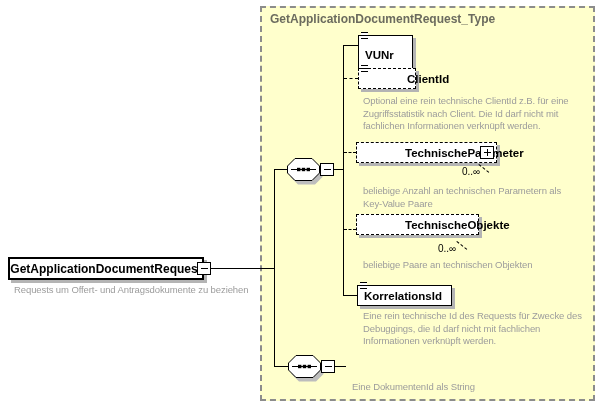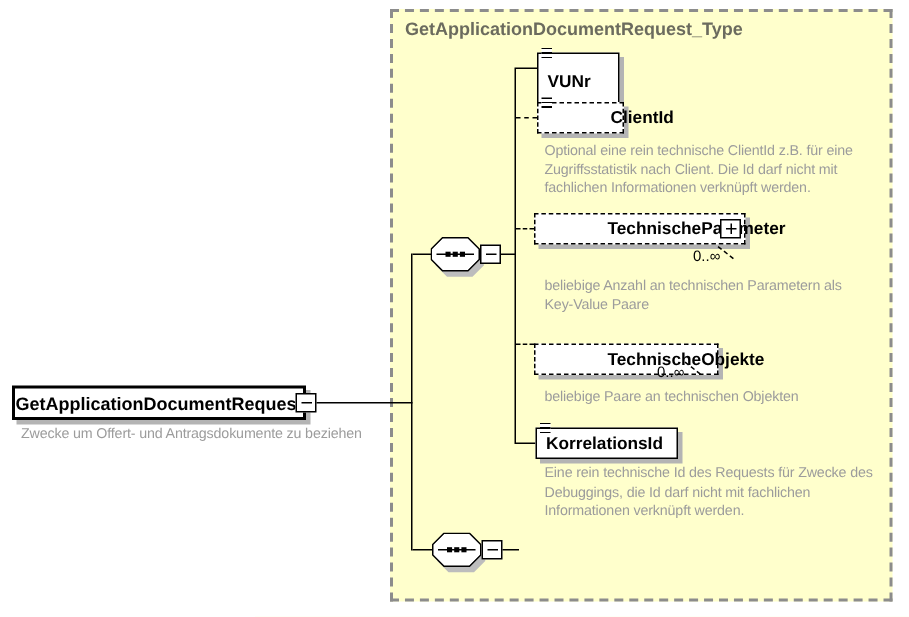--- a/index.html
+++ b/index.html
@@ -55,21 +55,21 @@
   <div class="type-container">
     <div class="type-title">GetApplicationDocumentRequest_Type</div>
   </div>
 
   <div class="ebox root-box" style="left:8px;top:257px;width:196px;height:23px;">
     <span>GetApplicationDocumentRequest</span>
   </div>
   <div class="toggle" style="left:197px;top:262px;">
     <div class="hbar"></div>
   </div>
-  <div class="anno" style="left:14px;top:284px;">Zwecke um Offert- und Antragsdokumente zu beziehen</div>
+  <div class="anno" style="left:14px;top:284px;">Requests um Offert- und Antragsdokumente zu beziehen</div>
 
   <div class="hline" style="left:211px;top:268px;width:64px;"></div>
   <div class="vline" style="left:274px;top:169px;height:198px;"></div>
   <div class="hline" style="left:275px;top:169px;width:13px;"></div>
   <div class="hline" style="left:275px;top:366px;width:14px;"></div>
 
   <svg class="seq-svg" style="left:287px;top:158px;" width="37" height="28" viewBox="0 0 37 28">
     <polygon points="11,4.5 28,4.5 35.5,12 35.5,19 28,26.5 11,26.5 3.5,19 3.5,12" fill="#BDBDBD"></polygon>
     <polygon points="8,0.5 25,0.5 32.5,8 32.5,15 25,22.5 8,22.5 0.5,15 0.5,8" fill="#fff" stroke="#000"></polygon>
     <line x1="4" y1="11.5" x2="29" y2="11.5" stroke="#000"></line>
@@ -106,21 +106,21 @@
       <div class="hbar"></div>
         <div class="vbar"></div>
     </div>
   </div>
   <div class="diag" style="left:479px;top:164px;"></div>
   <div class="card" style="left:462px;top:166px;">0..∞</div>
   <div class="anno" style="left:363px;top:185px;">beliebige Anzahl an technischen Parametern als
 Key-Value Paare</div>
 
   <div class="hline dash" style="left:344px;top:229px;width:12px;"></div>
-  <div class="ebox optional" style="left:356px;top:229px;width:123px;height:21px;">
+  <div class="ebox optional" style="left:356px;top:214px;width:123px;height:21px;">
     <span>TechnischeObjekte</span>
   </div>
   <div class="diag" style="left:457px;top:241px;"></div>
   <div class="card" style="left:438px;top:243px;">0..∞</div>
   <div class="anno" style="left:363px;top:259px;">beliebige Paare an technischen Objekten</div>
 
   <div class="hline" style="left:344px;top:295px;width:13px;"></div>
   <div class="ebox" style="left:357px;top:285px;width:95px;height:21px;">
     <div class="lines-icon"></div>
     <span>KorrelationsId</span>
@@ -135,14 +135,15 @@
     <line x1="4" y1="11.5" x2="29" y2="11.5" stroke="#000"></line>
     <rect x="10" y="9.8" width="3.4" height="3.4" fill="#000"></rect>
     <rect x="14.8" y="9.8" width="3.4" height="3.4" fill="#000"></rect>
     <rect x="19.6" y="9.8" width="3.4" height="3.4" fill="#000"></rect>
   </svg>
   <div class="toggle" style="left:321px;top:360px;">
     <div class="hbar"></div>
   </div>
   <div class="hline" style="left:335px;top:366px;width:11px;"></div>
 
+  <div class="anno" style="left:352px;top:381px;">Eine DokumentenId als String</div>
 
 </div>
 
 </body></html>

